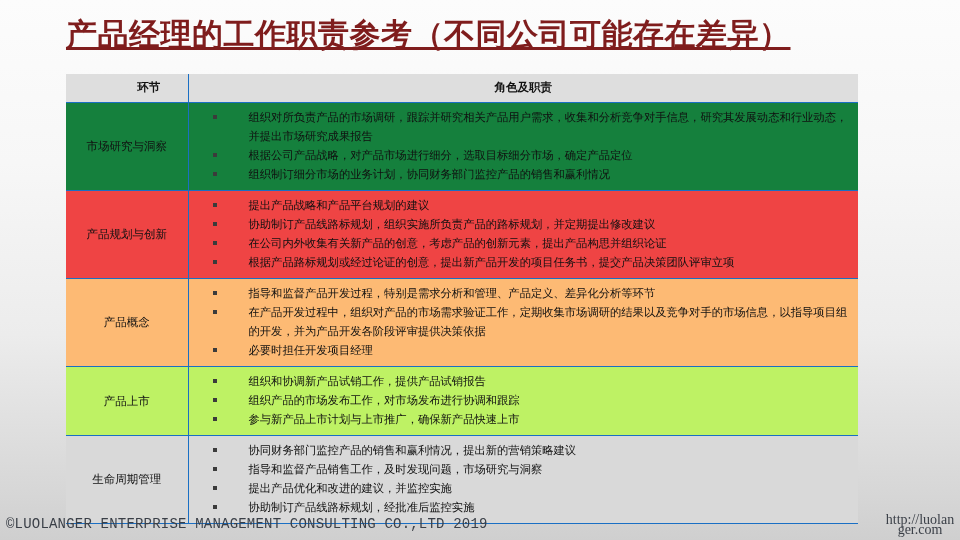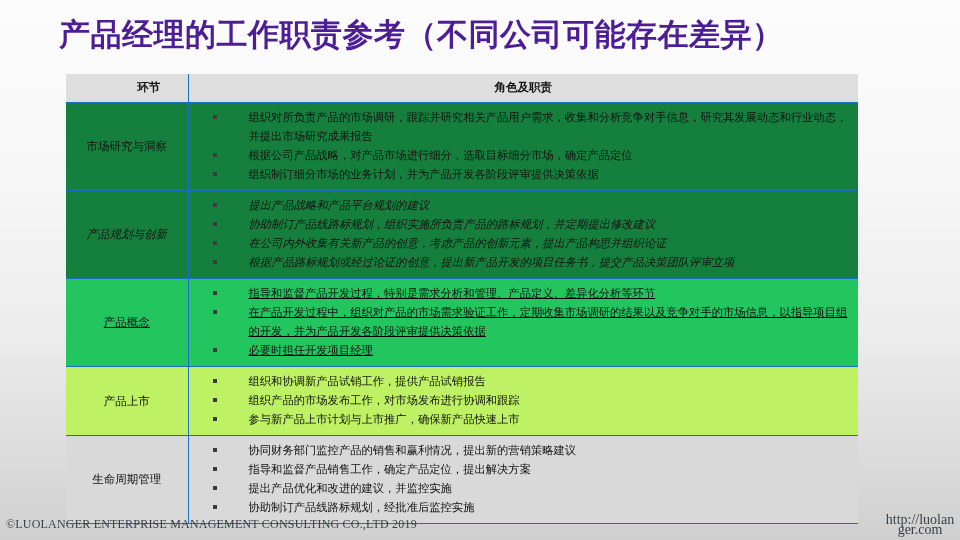--- a/index.html
+++ b/index.html
@@ -8,27 +8,28 @@
     font-family:"Liberation Sans", sans-serif;
     background: linear-gradient(to bottom, #fcfcfc 0%, #f7f7f7 30%, #ececec 62%, #d6d6d6 92%, #cfcfcf 100%);
     position:relative;
     overflow:hidden;
     color:#000;
   }
 
   
   .slide-title{
     position:absolute;
-    left:59px; top:14px;
+    left:66px; top:14px;
     width:880px;
     font-size:31px;
     font-weight:700;
     letter-spacing:0.5px;
-    color:#4c1d95;
+    color:#7f1d1d;
     white-space:nowrap;
+    text-decoration:underline;
   }
 
   
   .rtable{
     position:absolute;
     left:66px; top:74px;
     width:792px;
     border-collapse:collapse;
     table-layout:fixed;
   }
@@ -49,22 +50,22 @@
     padding:6px 0 7px 0;
     border-top:none;
     color:#111;
   }
   .rtable .hdr th.h1{ border-right:1.4px solid #1a6fc4;padding-left:44px; }
 
   .rtable tbody td{
     background:#e2e2e2;
   }
   .rtable tbody tr:nth-child(1) td{ background:#15803d; }
-  .rtable tbody tr:nth-child(2) td{ background:#15803d;font-style:italic; }
-  .rtable tbody tr:nth-child(3) td{ background:#22c55e;text-decoration:underline; }
+  .rtable tbody tr:nth-child(2) td{ background:#ef4444; }
+  .rtable tbody tr:nth-child(3) td{ background:#fdba74; }
   .rtable tbody tr:nth-child(4) td{ background:#bef264; }
   .rtable tbody tr:nth-child(5) td{ background:#d9d9d9;margin-left:20px; }
 
   td.stage{
     border-right:1.4px solid #1a6fc4;
     text-align:center;
     font-size:11.5px;
     color:#111;
     padding:4px 14px;
   }
@@ -88,22 +89,22 @@
     position:absolute;
     left:24px; top:7px;
     width:4px; height:4px;
     background:#3b3b3b;
   }
 
   
   .foot-left{
     position:absolute;
     left:6px; bottom:8px;
-    font-family:Liberation Serif, serif;
-    font-size:12px;
+    font-family:Liberation Mono, monospace;
+    font-size:14px;
     letter-spacing:0.2px;
     color:#3a3f47;
     white-space:nowrap;
     margin-top:20px;
   }
   .foot-right{
     position:absolute;
     right:4px; bottom:5px;
     width:72px;
     font-family:"Liberation Serif", serif;
@@ -130,21 +131,21 @@
       <th class="h2">角色及职责</th>
     </tr>
   </thead>
   <tbody>
     <tr>
       <td class="stage">市场研究与洞察</td>
       <td class="duties">
         <ul class="dlist">
           <li>组织对所负责产品的市场调研，跟踪并研究相关产品用户需求，收集和分析竞争对手信息，研究其发展动态和行业动态，并提出市场研究成果报告</li>
           <li>根据公司产品战略，对产品市场进行细分，选取目标细分市场，确定产品定位</li>
-          <li>组织制订细分市场的业务计划，并为产品开发各阶段评审提供决策依据</li>
+          <li>组织制订细分市场的业务计划，协同财务部门监控产品的销售和赢利情况</li>
         </ul>
       </td>
     </tr>
     <tr>
       <td class="stage">产品规划与创新</td>
       <td class="duties">
         <ul class="dlist">
           <li>提出产品战略和产品平台规划的建议</li>
           <li>协助制订产品线路标规划，组织实施所负责产品的路标规划，并定期提出修改建议</li>
           <li>在公司内外收集有关新产品的创意，考虑产品的创新元素，提出产品构思并组织论证</li>
@@ -170,21 +171,21 @@
           <li>组织产品的市场发布工作，对市场发布进行协调和跟踪</li>
           <li>参与新产品上市计划与上市推广，确保新产品快速上市</li>
         </ul>
       </td>
     </tr>
     <tr>
       <td class="stage">生命周期管理</td>
       <td class="duties">
         <ul class="dlist">
           <li>协同财务部门监控产品的销售和赢利情况，提出新的营销策略建议</li>
-          <li>指导和监督产品销售工作，确定产品定位，提出解决方案</li>
+          <li>指导和监督产品销售工作，及时发现问题，市场研究与洞察</li>
           <li>提出产品优化和改进的建议，并监控实施</li>
           <li>协助制订产品线路标规划，经批准后监控实施</li>
         </ul>
       </td>
     </tr>
   </tbody>
 </table>
 
 <div class="foot-left">©LUOLANGER  ENTERPRISE MANAGEMENT CONSULTING CO.,LTD  2019</div>
 <div class="foot-right">http://luolanger.com</div>

